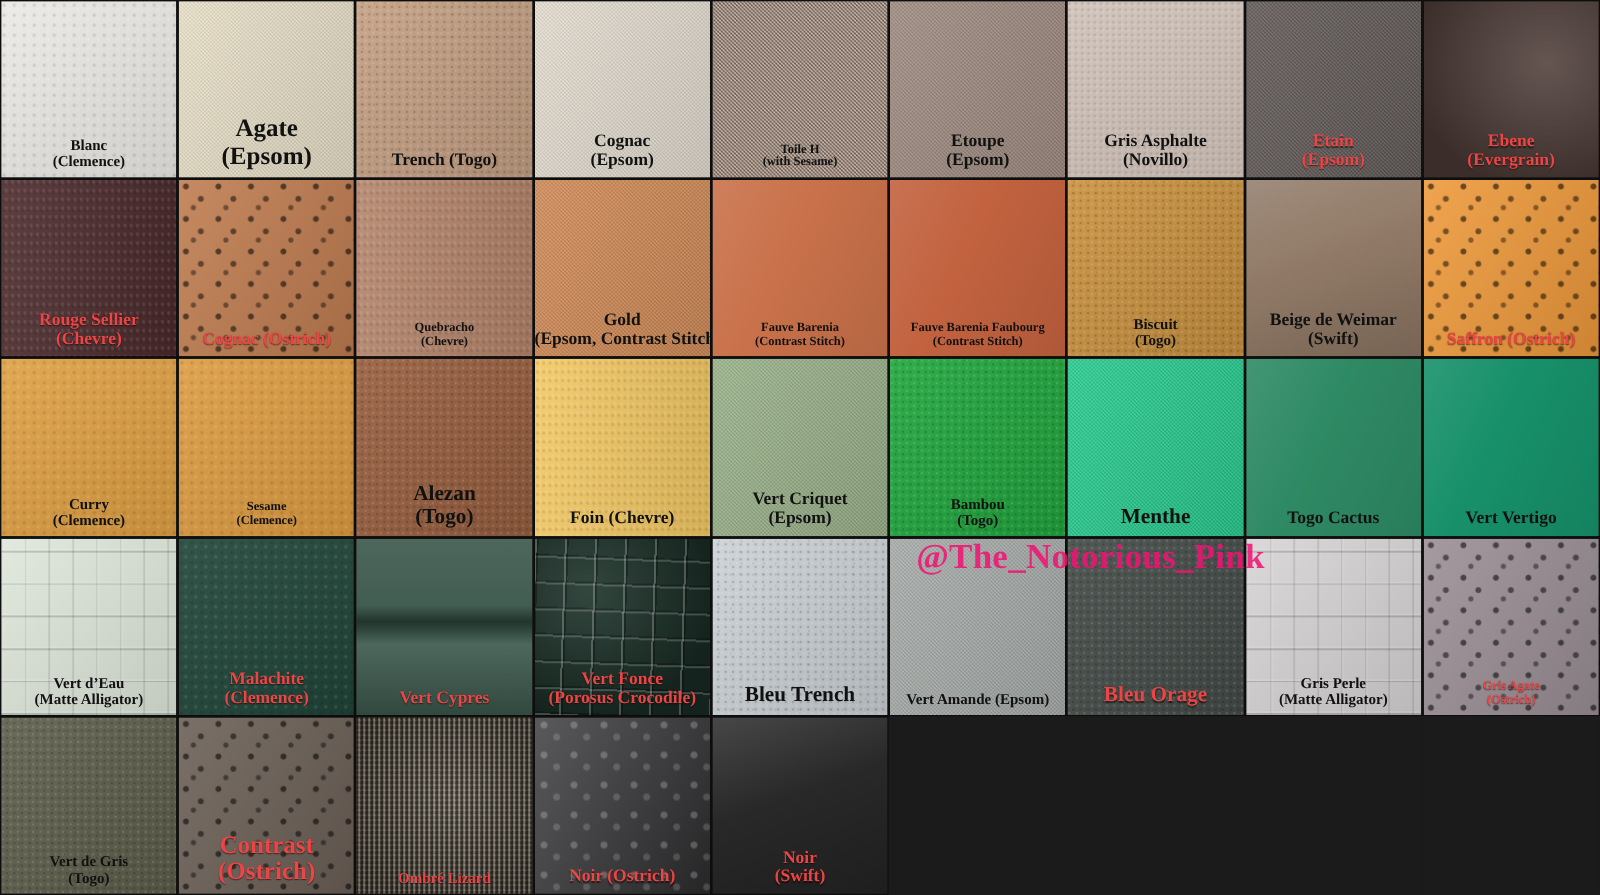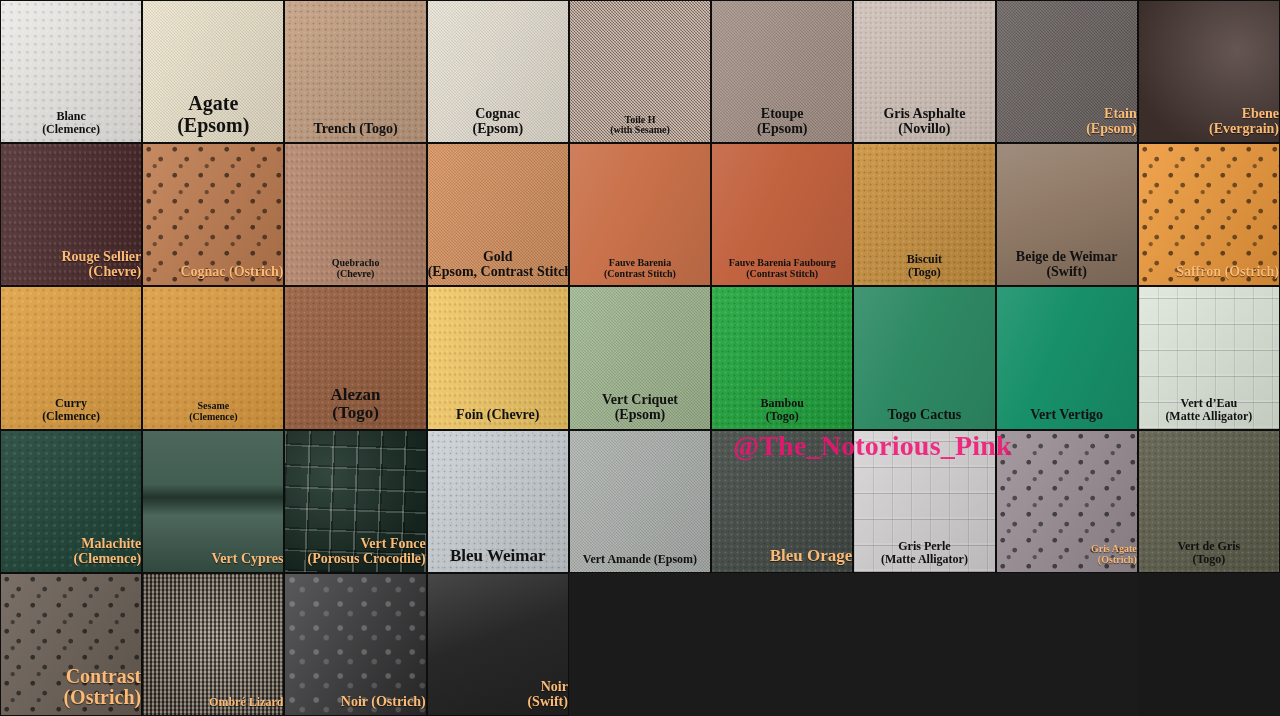--- a/index.html
+++ b/index.html
@@ -188,21 +188,21 @@
   }
   .label .l1, .label .l2 { display: block; }
 
   .sz-xs  { font-size: 10px; }
   .sz-s   { font-size: 12px; }
   .sz-m   { font-size: 14px; }
   .sz-l   { font-size: 17px; }
   .sz-xl  { font-size: 20px; }
 
   .txt-dark  { color: #111111; }
-  .txt-light { color: #fdba74; text-shadow: 0 1px 1px rgba(0,0,0,.55); text-align: right; }
+  .txt-light { color: #ef4444; text-shadow: 0 1px 1px rgba(0,0,0,.55); }
 
   
   .label.overflow { white-space: nowrap; }
   .label.overflow .l2 {
     display: block;
     transform: scaleX(1);
   }
 
   
   #watermark {
@@ -382,20 +382,26 @@
       </div>
     </div>
     <div class="cell">
       <div class="swatch tex-togo" style="background: rgb(34, 168, 63);"></div>
       <div class="label sz-s txt-dark">
         <span class="l1">Bambou</span>
         <span class="l2">(Togo)</span>
       </div>
     </div>
     <div class="cell">
+      <div class="swatch tex-epsom" style="background: rgb(31, 208, 143);"></div>
+      <div class="label sz-l txt-dark">
+        <span class="l1">Menthe</span>
+      </div>
+    </div>
+    <div class="cell">
       <div class="swatch tex-smooth" style="background: rgb(46, 138, 100);"></div>
       <div class="label sz-m txt-dark">
         <span class="l1">Togo Cactus</span>
       </div>
     </div>
     <div class="cell">
       <div class="swatch tex-smooth" style="background: rgb(23, 144, 105);"></div>
       <div class="label sz-m txt-dark">
         <span class="l1">Vert Vertigo</span>
       </div>
@@ -423,21 +429,21 @@
     <div class="cell">
       <div class="swatch tex-croc" style="background: rgb(28, 50, 41);"></div>
       <div class="label sz-m txt-light">
         <span class="l1">Vert Fonce</span>
         <span class="l2">(Porosus Crocodile)</span>
       </div>
     </div>
     <div class="cell">
       <div class="swatch tex-togo" style="background: rgb(204, 210, 214);"></div>
       <div class="label sz-l txt-dark">
-        <span class="l1">Bleu Weimar</span>
+        <span class="l1">Bleu Trench</span>
       </div>
     </div>
     <div class="cell">
       <div class="swatch tex-epsom" style="background: rgb(169, 174, 171);"></div>
       <div class="label sz-s txt-dark">
         <span class="l1">Vert Amande (Epsom)</span>
       </div>
     </div>
     <div class="cell">
       <div class="swatch tex-togo" style="background: rgb(70, 77, 73);"></div>

